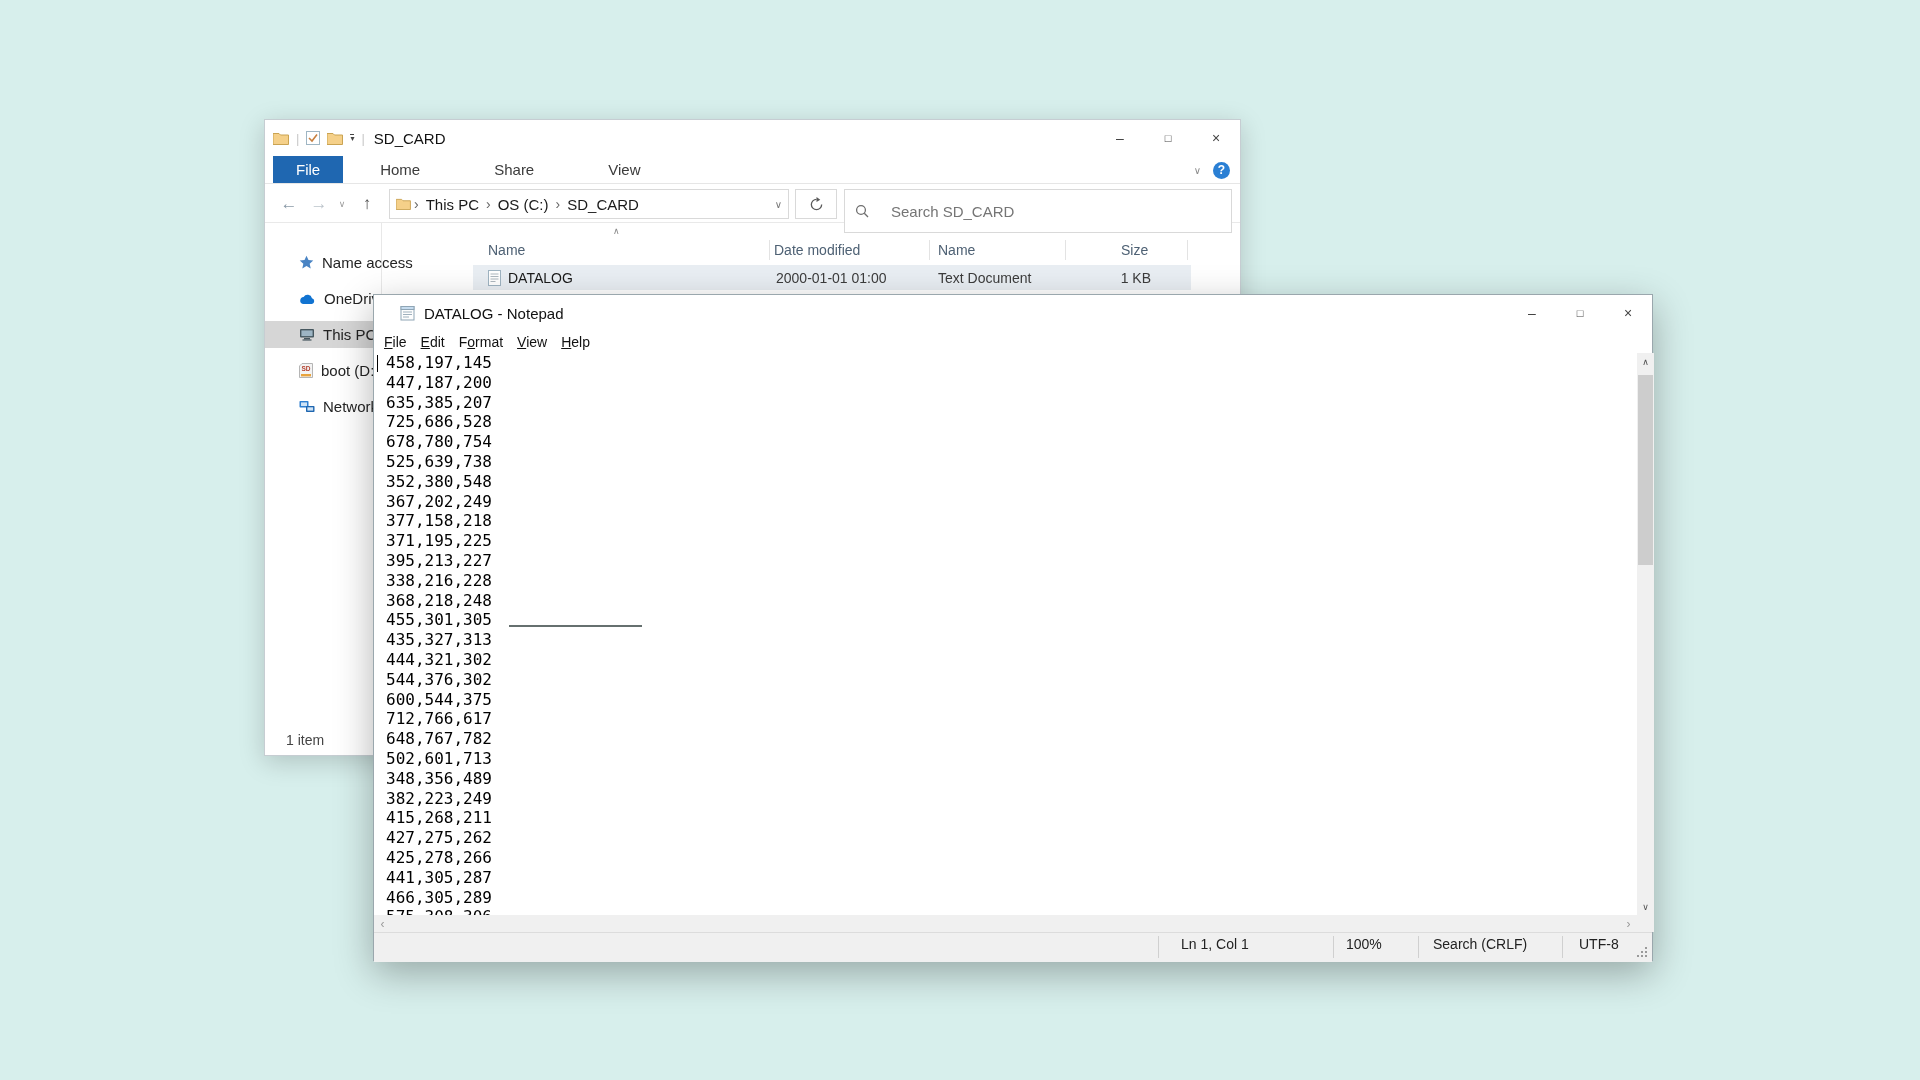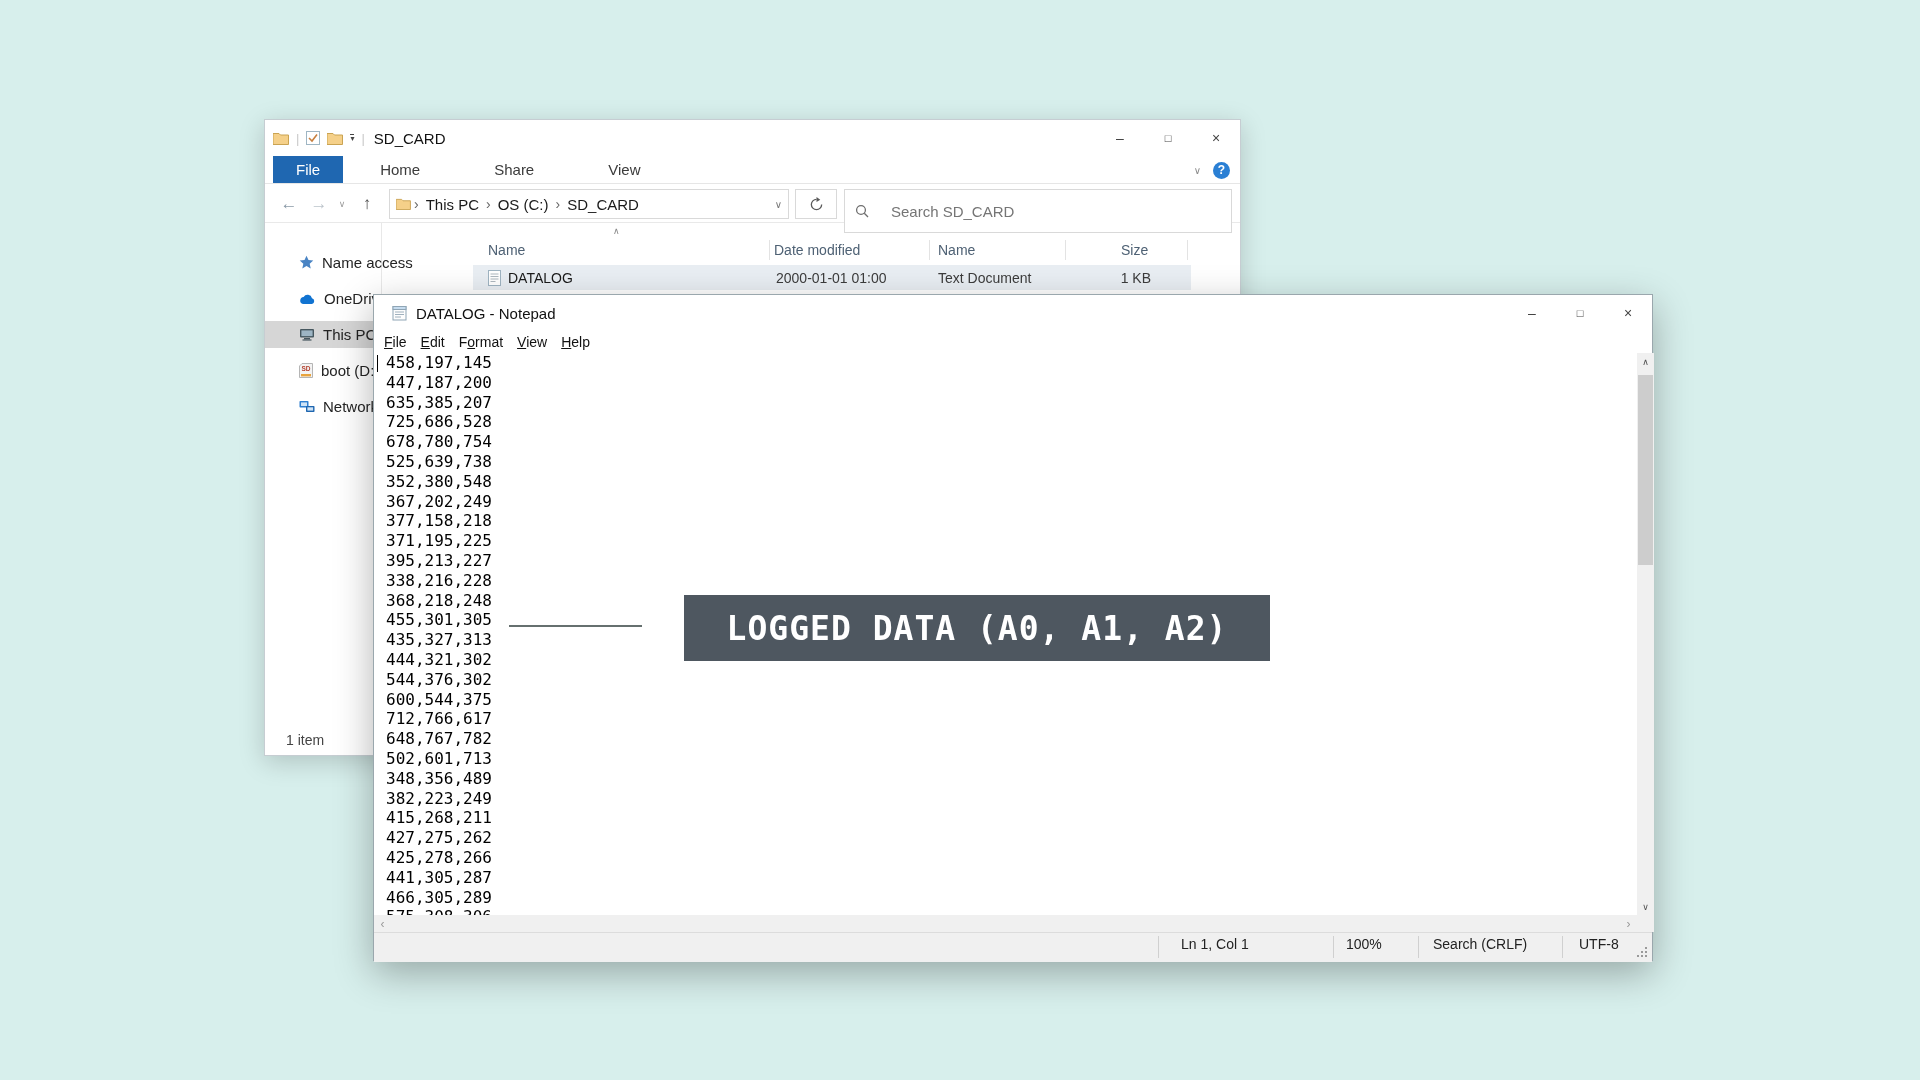--- a/index.html
+++ b/index.html
@@ -47,21 +47,21 @@
   .hdr { top:116px; height:27px; font-size:14px; color:#4e6174; display:flex; align-items:center; }
   .hdr-div { top:120px; width:1px; height:20px; background:#e3e3e3; }
   .sort-caret { left:348px; top:106px; font-size:9px; color:#8a8a8a; }
   .filerow-bg { left:208px; top:145px; width:718px; height:25px; background:#e9eef3; }
   .cell { top:145px; height:26px; display:flex; align-items:center; font-size:14px; color:#3c3c3c; }
   .ex-status { left:21px; top:612px; font-size:14px; color:#444; }
 
   
   #notepad { left:373px; top:294px; width:1280px; height:667px; background:#fff;
              border:1px solid #9aa7ad; box-shadow:0 12px 36px rgba(0,0,0,.30); z-index:2; }
-  .np-titlebar { left:0; top:0; width:100%; height:36px; background:#fff; display:flex; align-items:center; padding-left:18px; gap:8px; }
+  .np-titlebar { left:0; top:0; width:100%; height:36px; background:#fff; display:flex; align-items:center; padding-left:26px; gap:8px; }
   .np-title { font-size:15px; color:#111; }
   .np-menubar { left:0; top:36px; width:100%; height:22px; background:#fff; display:flex; align-items:center; padding-left:3px; }
   .nmenu { font-size:14px; color:#111; padding:0 7px; }
   .np-text { left:0; top:58px; width:1263px; height:562px; overflow:hidden;
              font-family:"DejaVu Sans Mono", monospace; font-size:16px; line-height:19.8px;
              color:#000; white-space:pre; padding-left:12px; }
   .np-caret { left:3px; top:60px; width:1px; height:17px; background:#000; }
   .vscroll { left:1263px; top:58px; width:17px; height:562px; background:#f0f0f0; }
   .vthumb { left:1264px; top:80px; width:15px; height:190px; background:#cdcdcd; }
   .sarrow { width:17px; height:17px; display:flex; align-items:center; justify-content:center;
@@ -327,17 +327,14 @@
     <span class="abs st-div" style="left:959px;"></span>
     <span class="abs st-div" style="left:1044px;"></span>
     <span class="abs st-div" style="left:1188px;"></span>
     <span class="abs st-text" style="left:807px;">Ln 1, Col 1</span>
     <span class="abs st-text" style="left:972px;">100%</span>
     <span class="abs st-text" style="left:1059px;">Search (CRLF)</span>
     <span class="abs st-text" style="left:1205px;">UTF-8</span>
   </div>
 
   <div id="leader-line" class="abs" style="background: rgb(102, 112, 111);"></div>
-  <div id="annotation-box" class="abs" style="background: rgb(78, 87, 96);">
-    <span>LOGGED DATA (A0, A1, A2)</span>
-  </div>
 
 </div>
 
 </body></html>

